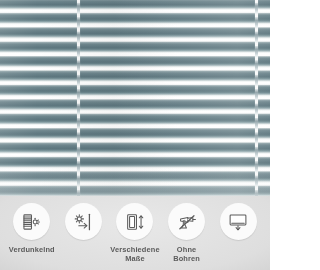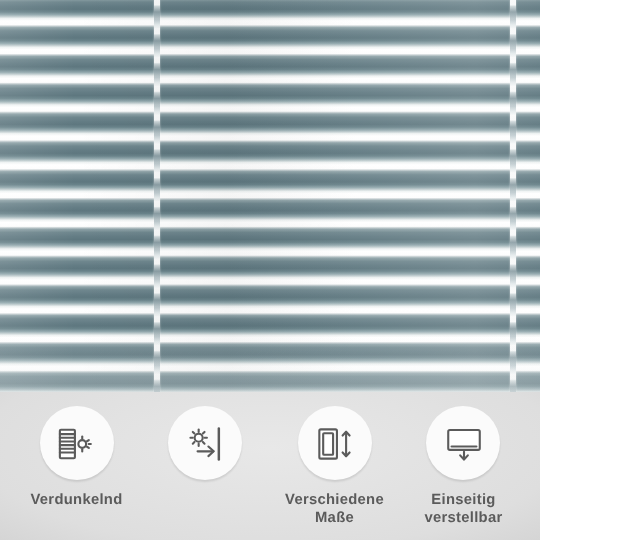--- a/index.html
+++ b/index.html
@@ -233,32 +233,45 @@
               <line x1="18.6" y1="5.6" x2="18.6" y2="18.4"></line>
               <path d="M16.7 7.4 L18.6 5.3 L20.5 7.4"></path>
               <path d="M16.7 16.6 L18.6 18.7 L20.5 16.6"></path>
             </svg>
           </span>
         </div>
         <div class="feature-label">Verschiedene
 Maße</div>
       </div>
 
+      <div class="feature-item">
+        <div class="feature-badge">
+          <span>
+            <svg width="22" height="22" viewBox="0 0 24 24" fill="none" stroke="#5b5b5b" stroke-width="1.1" stroke-linecap="round" stroke-linejoin="round">
+              <path d="M5.0 8.6 L13.0 7.0 L13.0 12.2 L5.0 10.8 Z" fill="#ffffff"></path>
+              <path d="M13.0 8.0 L18.4 7.2 L18.4 11.2 L13.0 10.6" fill="#ffffff"></path>
+              <line x1="18.4" y1="9.2" x2="21.2" y2="9.2"></line>
+              <path d="M8.0 10.5 L8.0 14.6 L6.0 18.6 L11.4 18.6 L9.6 14.6 L9.6 10.2" fill="#ffffff"></path>
+              <line x1="4.2" y1="19.4" x2="19.6" y2="5.2" stroke-width="1.35"></line>
+            </svg>
+          </span>
+        </div>
+        <div class="feature-label">Ohne
+Bohren</div>
+      </div>
 
       <div class="feature-item">
         <div class="feature-badge">
           <span>
             <svg width="22" height="22" viewBox="0 0 24 24" fill="none" stroke="#5b5b5b" stroke-width="1.15" stroke-linecap="round" stroke-linejoin="round">
               <rect x="3.4" y="4.4" width="17.2" height="10.8" rx="0.9" fill="#ffffff"></rect>
               <line x1="5.2" y1="13.4" x2="18.8" y2="13.4"></line>
               <line x1="12.0" y1="16.2" x2="12.0" y2="20.3"></line>
               <path d="M9.9 18.2 L12.0 20.5 L14.1 18.2"></path>
             </svg>
           </span>
         </div>
-        <div class="feature-label">Einseitig
-verstellbar</div>
       </div>
 
     </div>
   </div>
 
 </div>
 
 </body></html>

